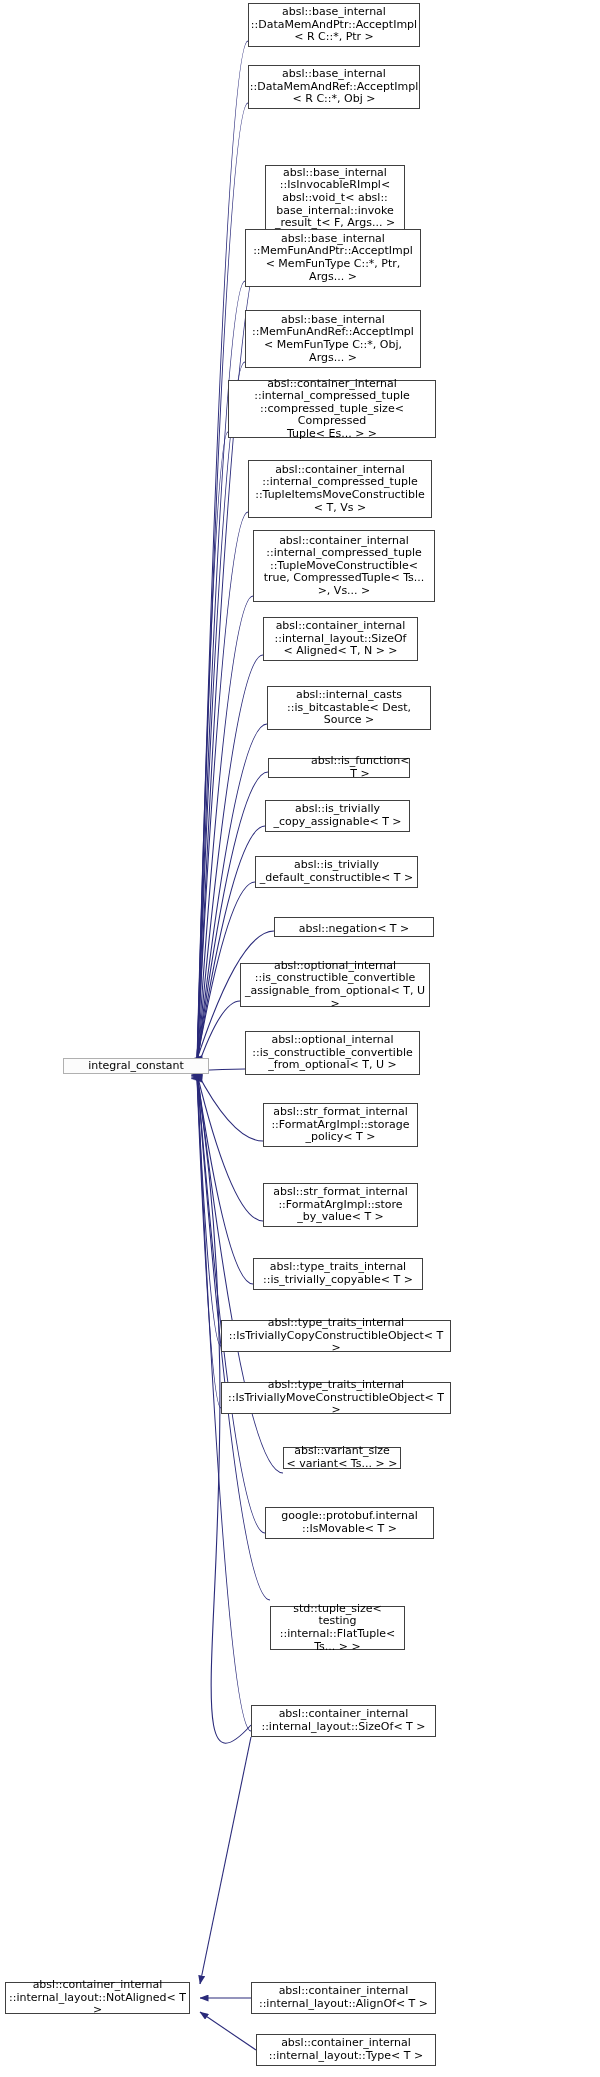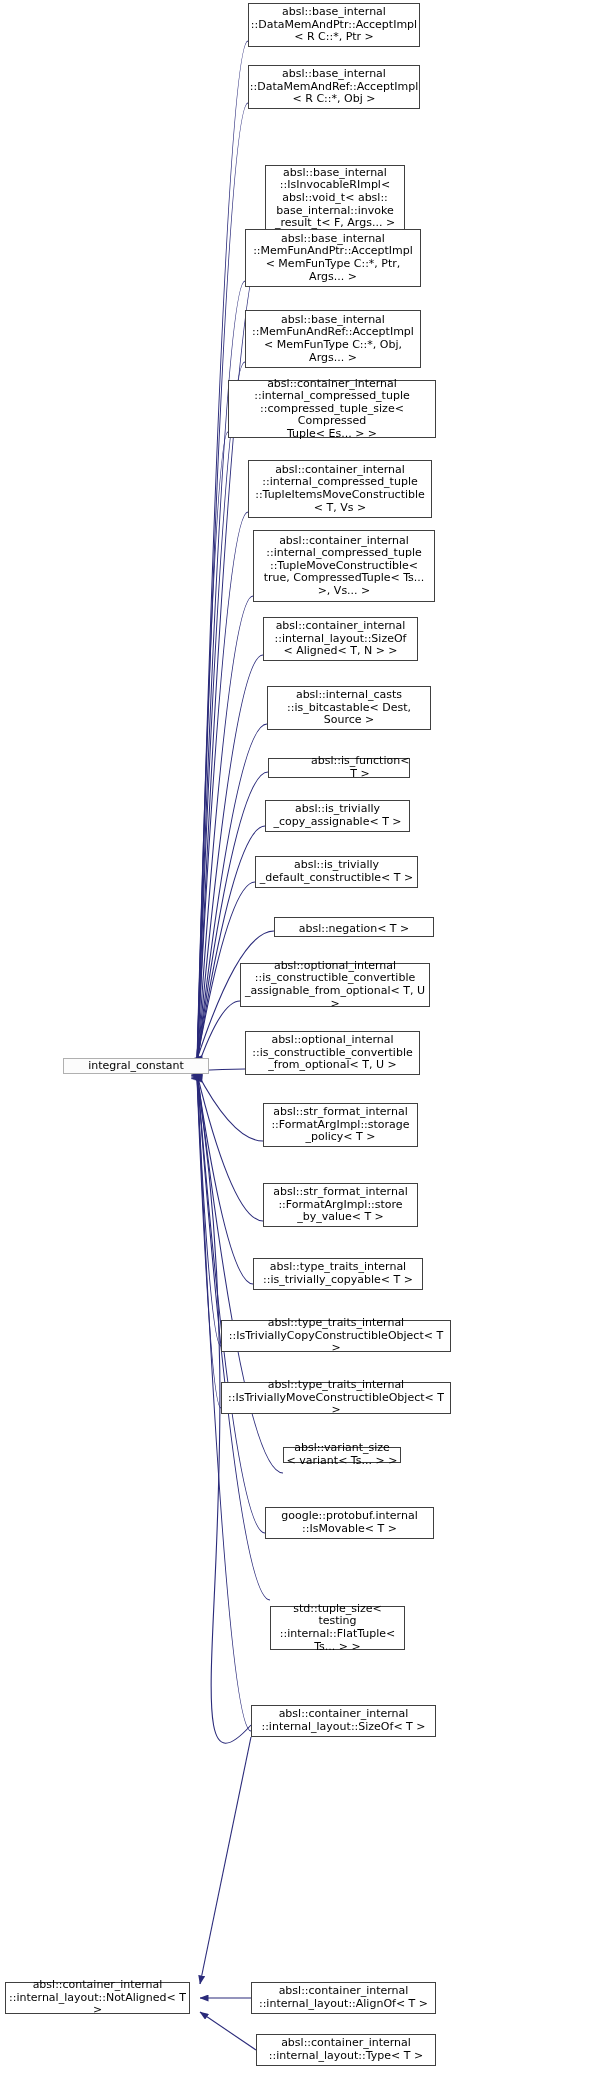--- a/index.html
+++ b/index.html
@@ -136,21 +136,21 @@
 _policy&lt; T &gt;</span></div>
 <div class="node-box" style="left: 263px; top: 1183px; width: 155px; height: 44px;"><span class="node-label">absl::str_format_internal
 ::FormatArgImpl::store
 _by_value&lt; T &gt;</span></div>
 <div class="node-box" style="left: 253px; top: 1258px; width: 170px; height: 32px;"><span class="node-label">absl::type_traits_internal
 ::is_trivially_copyable&lt; T &gt;</span></div>
 <div class="node-box" style="left: 221px; top: 1320px; width: 230px; height: 32px;"><span class="node-label">absl::type_traits_internal
 ::IsTriviallyCopyConstructibleObject&lt; T &gt;</span></div>
 <div class="node-box" style="left: 221px; top: 1382px; width: 230px; height: 32px;"><span class="node-label">absl::type_traits_internal
 ::IsTriviallyMoveConstructibleObject&lt; T &gt;</span></div>
-<div class="node-box" style="left: 283px; top: 1447px; width: 118px; height: 16px;"><span class="node-label">absl::variant_size
+<div class="node-box" style="left: 283px; top: 1447px; width: 118px; height: 22px;"><span class="node-label">absl::variant_size
 &lt; variant&lt; Ts... &gt; &gt;</span></div>
 <div class="node-box" style="left: 265px; top: 1507px; width: 169px; height: 32px;"><span class="node-label">google::protobuf.internal
 ::IsMovable&lt; T &gt;</span></div>
 <div class="node-box" style="left: 270px; top: 1562px; width: 135px; height: 44px; margin-top: 44px;"><span class="node-label">std::tuple_size&lt; testing
 ::internal::FlatTuple&lt;
 Ts... &gt; &gt;</span></div>
 <div class="node-box" style="left: 251px; top: 1705px; width: 185px; height: 32px;"><span class="node-label">absl::container_internal
 ::internal_layout::SizeOf&lt; T &gt;</span></div>
 <div class="node-box" style="left: 251px; top: 1982px; width: 185px; height: 32px;"><span class="node-label">absl::container_internal
 ::internal_layout::AlignOf&lt; T &gt;</span></div>

